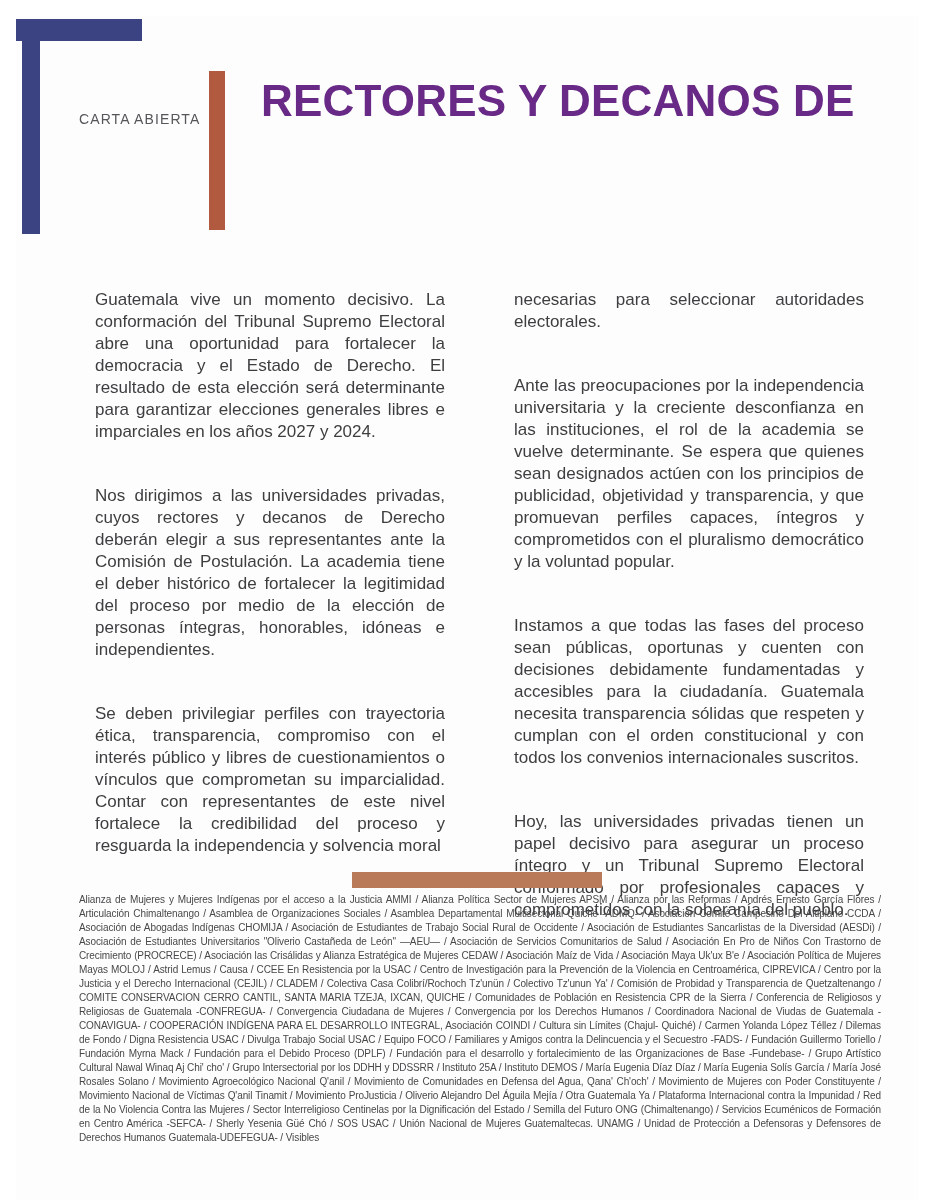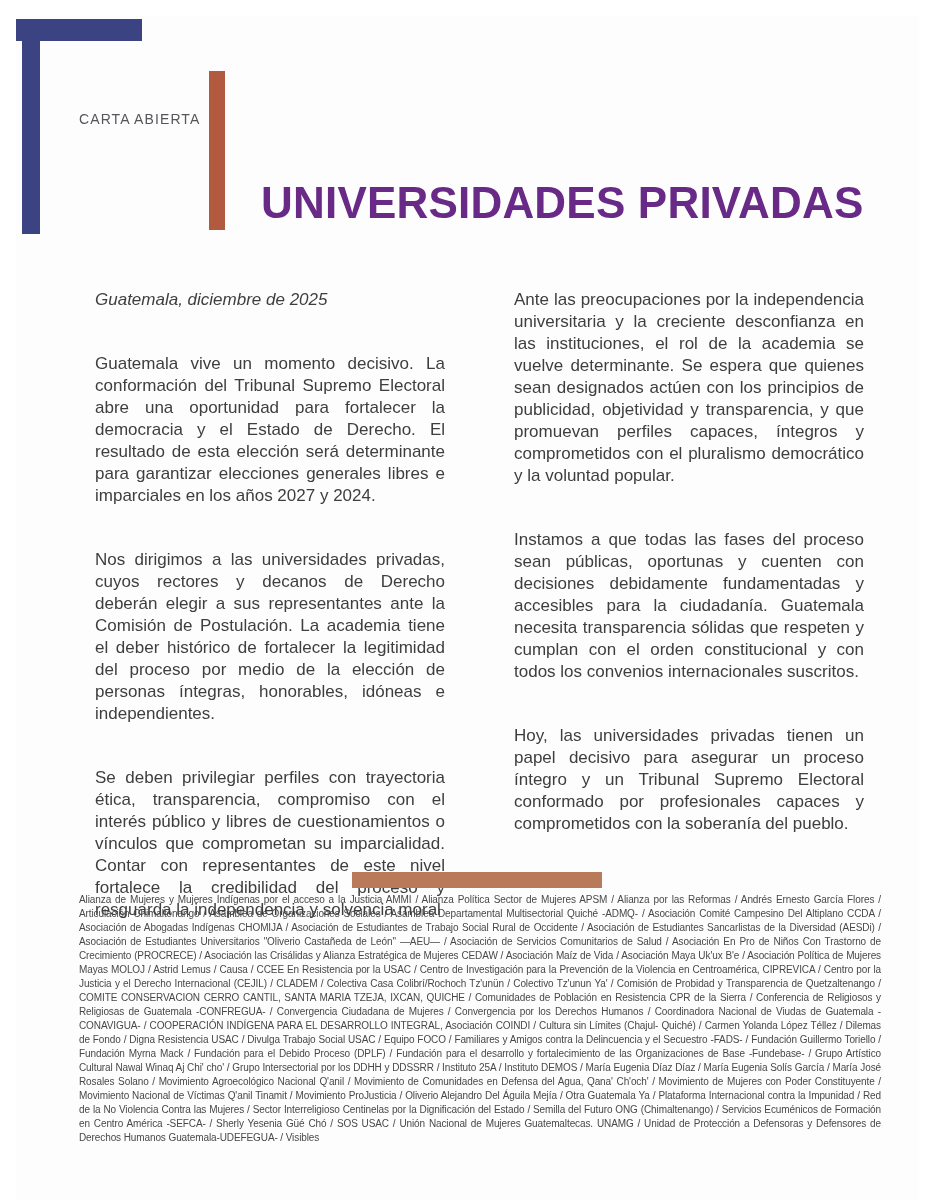--- a/index.html
+++ b/index.html
@@ -100,30 +100,30 @@
 
 <div class="page">
 
   <div class="corner-h"></div>
   <div class="corner-v"></div>
 
   <div class="kicker">CARTA ABIERTA</div>
 
   <div class="vrule"></div>
 
-  <h1 class="title"><br><br><span>UNIVERSIDADES PRIVADAS</span></h1>
+  <h1 class="title"><span>RECTORES Y DECANOS DE</span><br><br></h1>
 
   <main class="columns">
     <div class="col">
-      <p class="dateline">Guatemala, diciembre de 2025</p>
       <p>Guatemala vive un momento decisivo. La conformación del Tribunal Supremo Electoral abre una oportunidad para fortalecer la democracia y el Estado de Derecho. El resultado de esta elección será determinante para garantizar elecciones generales libres e imparciales en los años 2027 y 2024.</p>
       <p>Nos dirigimos a las universidades privadas, cuyos rectores y decanos de Derecho deberán elegir a sus representantes ante la Comisión de Postulación. La academia tiene el deber histórico de fortalecer la legitimidad del proceso por medio de la elección de personas íntegras, honorables, idóneas e independientes.</p>
       <p>Se deben privilegiar perfiles con trayectoria ética, transparencia, compromiso con el interés público y libres de cuestionamientos o vínculos que comprometan su imparcialidad. Contar con representantes de este nivel fortalece la credibilidad del proceso y resguarda la independencia y solvencia moral</p>
     </div>
     <div class="col">
+      <p>necesarias para seleccionar autoridades electorales.</p>
       <p>Ante las preocupaciones por la independencia universitaria y la creciente desconfianza en las instituciones, el rol de la academia se vuelve determinante. Se espera que quienes sean designados actúen con los principios de publicidad, objetividad y transparencia, y que promuevan perfiles capaces, íntegros y comprometidos con el pluralismo democrático y la voluntad popular.</p>
       <p>Instamos a que todas las fases del proceso sean públicas, oportunas y cuenten con decisiones debidamente fundamentadas y accesibles para la ciudadanía. Guatemala necesita transparencia sólidas que respeten y cumplan con el orden constitucional y con todos los convenios internacionales suscritos.</p>
       <p>Hoy, las universidades privadas tienen un papel decisivo para asegurar un proceso íntegro y un Tribunal Supremo Electoral conformado por profesionales capaces y comprometidos con la soberanía del pueblo.</p>
     </div>
   </main>
 
   <div class="divider"></div>
 
   <p class="signatories">Alianza de Mujeres y Mujeres Indígenas por el acceso a la Justicia AMMI / Alianza Política Sector de Mujeres APSM / Alianza por las Reformas / Andrés Ernesto García Flores / Articulación Chimaltenango / Asamblea de Organizaciones Sociales / Asamblea Departamental Multisectorial Quiché -ADMQ- / Asociación Comité Campesino Del Altiplano CCDA / Asociación de Abogadas Indígenas CHOMIJA / Asociación de Estudiantes de Trabajo Social Rural de Occidente / Asociación de Estudiantes Sancarlistas de la Diversidad (AESDi) / Asociación de Estudiantes Universitarios "Oliverio Castañeda de León" —AEU— / Asociación de Servicios Comunitarios de Salud / Asociación En Pro de Niños Con Trastorno de Crecimiento (PROCRECE) / Asociación las Crisálidas y Alianza Estratégica de Mujeres CEDAW / Asociación Maíz de Vida / Asociación Maya Uk'ux B'e / Asociación Política de Mujeres Mayas MOLOJ / Astrid Lemus / Causa / CCEE En Resistencia por la USAC / Centro de Investigación para la Prevención de la Violencia en Centroamérica, CIPREVICA / Centro por la Justicia y el Derecho Internacional (CEJIL) / CLADEM / Colectiva Casa Colibrí/Rochoch Tz'unün / Colectivo Tz'unun Ya' / Comisión de Probidad y Transparencia de Quetzaltenango / COMITE CONSERVACION CERRO CANTIL, SANTA MARIA TZEJA, IXCAN, QUICHE / Comunidades de Población en Resistencia CPR de la Sierra / Conferencia de Religiosos y Religiosas de Guatemala -CONFREGUA- / Convergencia Ciudadana de Mujeres / Convergencia por los Derechos Humanos / Coordinadora Nacional de Viudas de Guatemala -CONAVIGUA- / COOPERACIÓN INDÍGENA PARA EL DESARROLLO INTEGRAL, Asociación COINDI / Cultura sin Límites (Chajul- Quiché) / Carmen Yolanda López Téllez / Dilemas de Fondo / Digna Resistencia USAC / Divulga Trabajo Social USAC / Equipo FOCO / Familiares y Amigos contra la Delincuencia y el Secuestro -FADS- / Fundación Guillermo Toriello / Fundación Myrna Mack / Fundación para el Debido Proceso (DPLF) / Fundación para el desarrollo y fortalecimiento de las Organizaciones de Base -Fundebase- / Grupo Artístico Cultural Nawal Winaq Aj Chi' cho' / Grupo Intersectorial por los DDHH y DDSSRR / Instituto 25A / Instituto DEMOS / María Eugenia Díaz Díaz / María Eugenia Solís García / María José Rosales Solano / Movimiento Agroecológico Nacional Q'anil / Movimiento de Comunidades en Defensa del Agua, Qana' Ch'och' / Movimiento de Mujeres con Poder Constituyente / Movimiento Nacional de Víctimas Q'anil Tinamit / Movimiento ProJusticia / Oliverio Alejandro Del Águila Mejía / Otra Guatemala Ya / Plataforma Internacional contra la Impunidad / Red de la No Violencia Contra las Mujeres / Sector Interreligioso Centinelas por la Dignificación del Estado / Semilla del Futuro ONG (Chimaltenango) / Servicios Ecuménicos de Formación en Centro América -SEFCA- / Sherly Yesenia Güé Chó / SOS USAC / Unión Nacional de Mujeres Guatemaltecas. UNAMG / Unidad de Protección a Defensoras y Defensores de Derechos Humanos Guatemala-UDEFEGUA- / Visibles</p>
 

